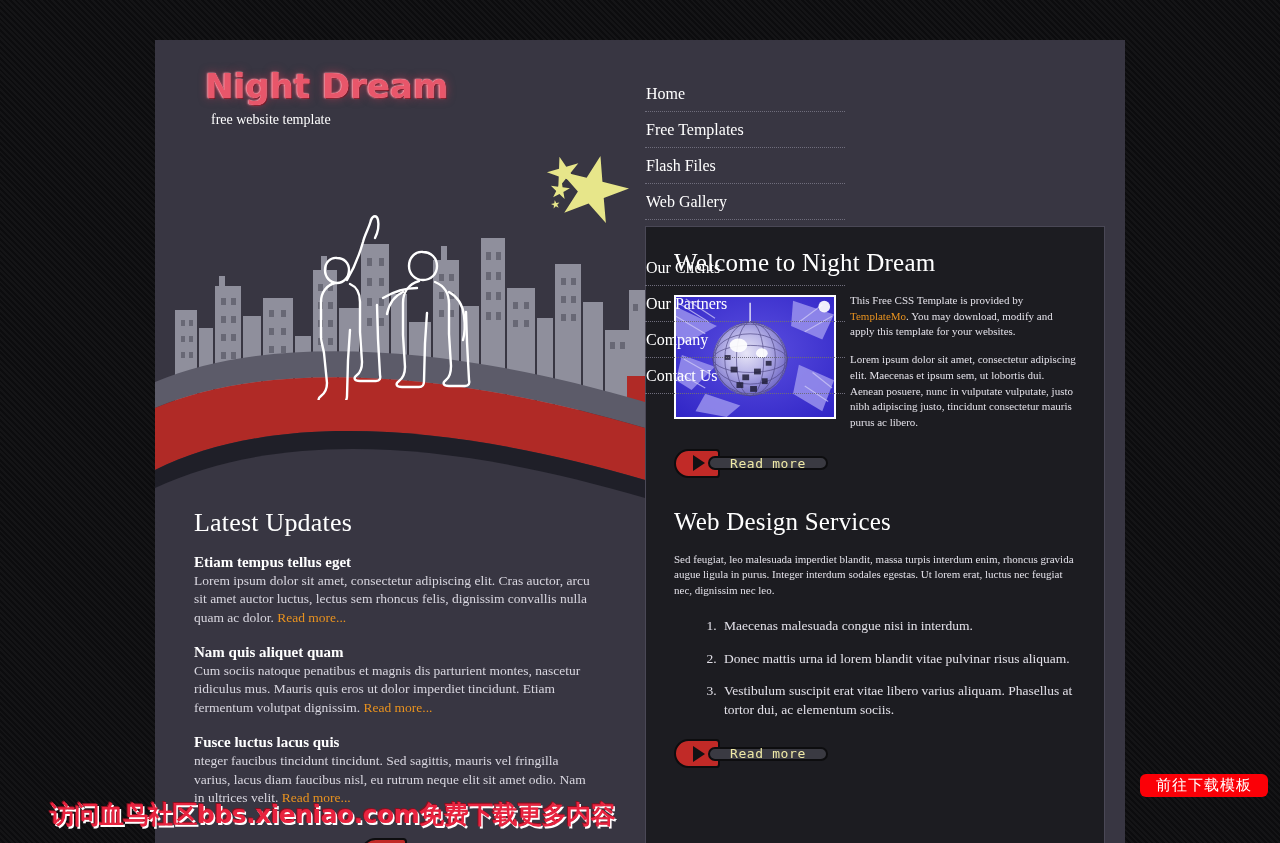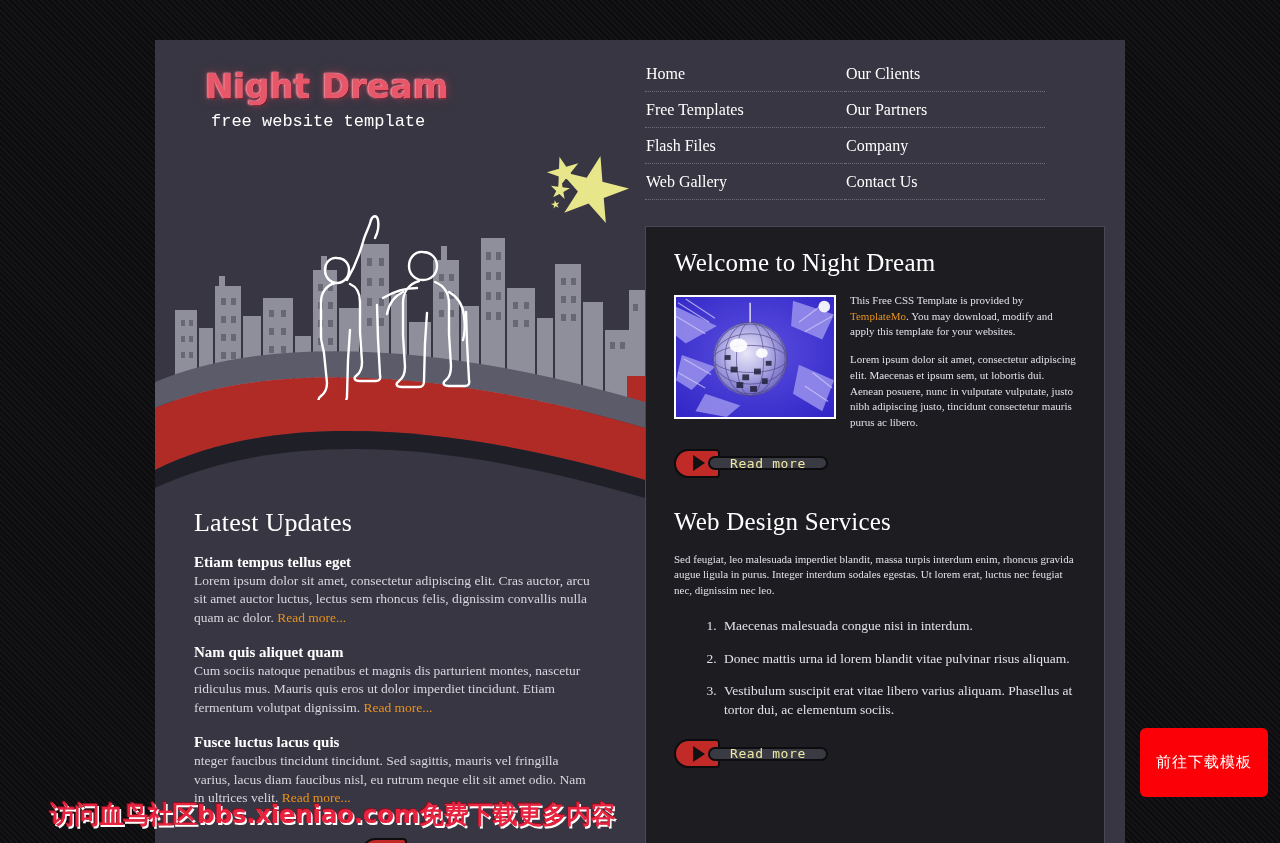--- a/index.html
+++ b/index.html
@@ -62,23 +62,23 @@
        0 0 1px #ffd0d8,
        1px 1px 0 #7d1020,
       -1px 0 2px #ff8fa0,
        0 0 10px rgba(230,60,90,0.55);
     line-height: 1.1;
   }
 
   #site-tagline {
     margin-top: 7px;
     margin-left: 6px;
-    font-size: 17px;
+    font-size: 14px;
     color: #ffffff;
-    font-family: Liberation Mono, monospace;
+    font-family: Liberation Serif, serif;
   }
 
   
   .star {
     position: absolute;
     background: #e7e68a;
     clip-path: polygon(50% 0%, 61% 35%, 98% 35%, 68% 57%, 79% 91%, 50% 70%, 21% 91%, 32% 57%, 2% 35%, 39% 35%);
     z-index: 5;
   }
   #star-large { left: 400px; top: 115px; width: 74px; height: 70px; transform: rotate(14deg); }
@@ -121,24 +121,26 @@
     width: 18px;
     height: 30px;
     background: #b02a26;
     z-index: 2;
   }
 
   
   #nav {
     position: absolute;
     left: 490px;
-    top: 16px;
+    top: 36px;
     width: 450px;
     display: flex;
+    gap: 30px;
     z-index: 7;
+    flex-direction: column;
   }
   .nav-col { width: 200px; }
 
   .nav-item {
     display: block;
     font-family: "Liberation Serif", "DejaVu Serif", serif;
     font-size: 16px;
     color: #ffffff;
     padding: 6px 1px 5px 1px;
     border-bottom: 1px dotted #6f6d7c;
@@ -310,21 +312,21 @@
 
   
   #download-float {
     position: absolute;
     right: 12px;
     bottom: 46px;
     background: #fb0007;
     color: #ffffff;
     font-family: Liberation Sans, sans-serif;
     font-size: 15px;
-    padding: 25px 16px;
+    padding: 2px 16px;
     border: none;
     border-radius: 6px;
     cursor: pointer;
     z-index: 50;
     letter-spacing: 1px;
   }
 </style>
 </head>
 <body>
 

